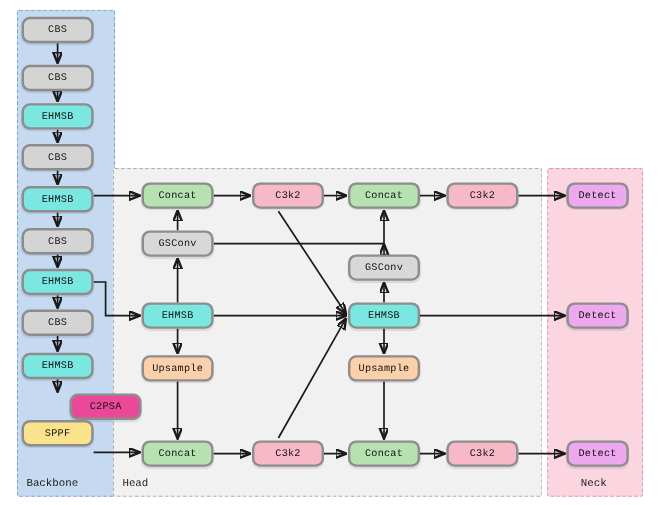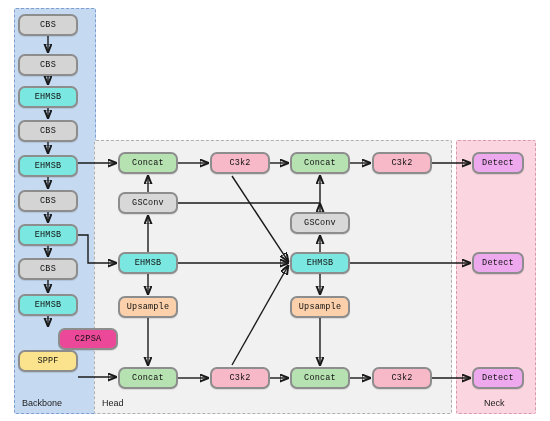--- a/index.html
+++ b/index.html
@@ -15,21 +15,21 @@
     position:absolute;
     border:1px dashed #9aa0a6;
     box-sizing:border-box;
     border-radius:2px;
   }
   .region-label{
     position:absolute;
     font-size:9px;
     color:#222;
     white-space:nowrap;
-    font-family:Liberation Sans, sans-serif;
+    font-family:Liberation Mono, monospace;
   }
   .node{
     position:absolute;
     box-sizing:border-box;
     border:2px solid #4d7c0f;
     border-radius:7px;
     display:flex;
     align-items:center;
     justify-content:center;
     font-size:8.5px;

